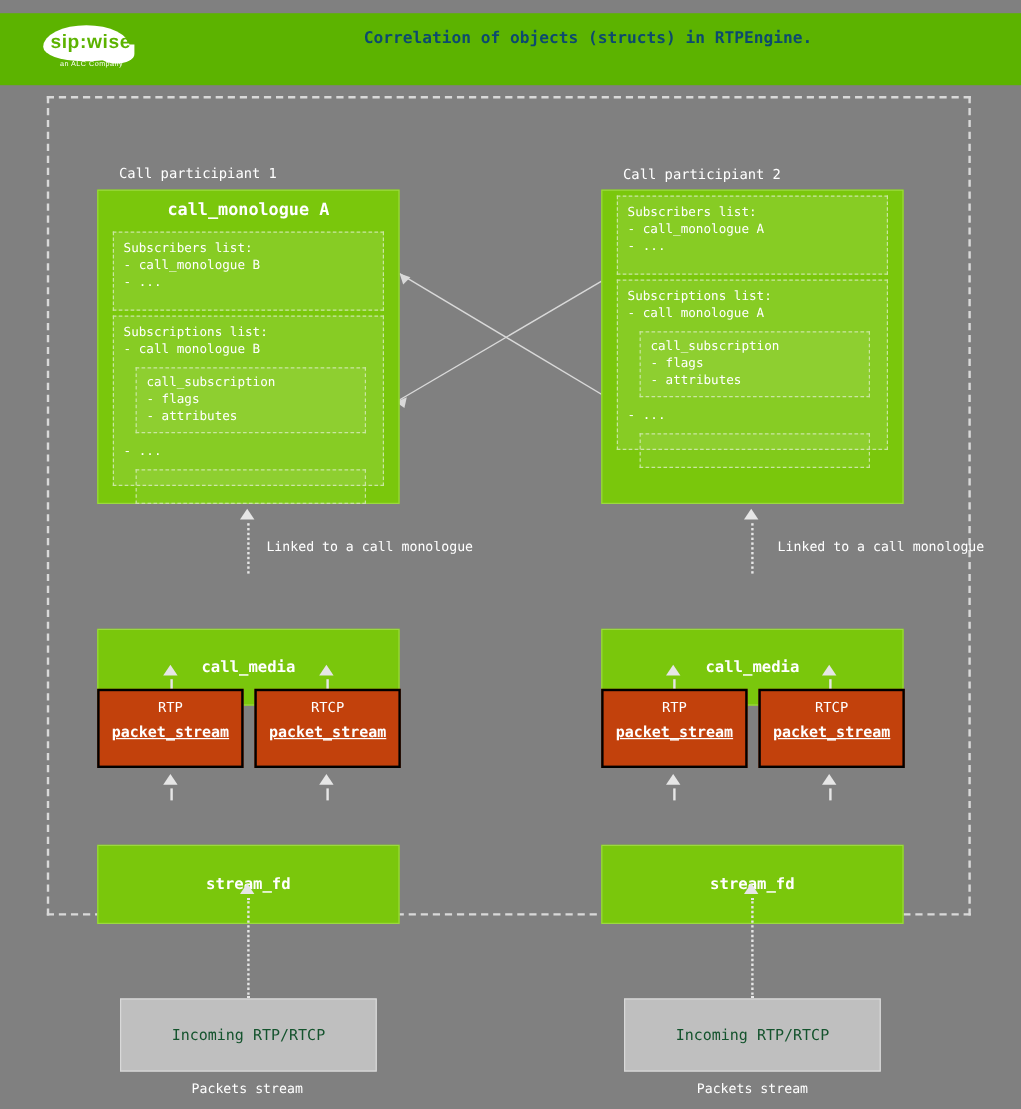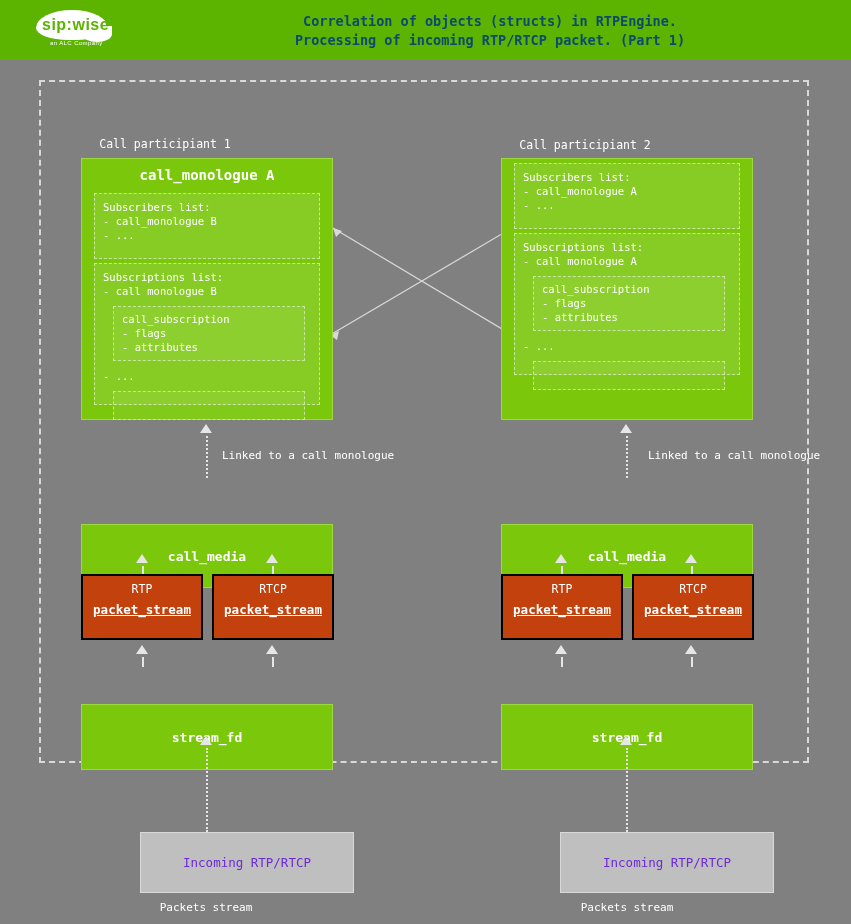--- a/index.html
+++ b/index.html
@@ -1,20 +1,20 @@
 <!DOCTYPE html>
 <html><head>
 <meta charset="utf-8">
 <style>
   html,body{margin:0;padding:0;background:#808080;}
   body{width:851px;height:924px;position:relative;overflow:hidden;
        font-family:"DejaVu Sans Mono","Liberation Mono",monospace;color:#ffffff;}
 
   
-  #header{position:absolute;left:0;top:0;width:851px;height:60px;background:#5cb300;text-decoration:underline;}
+  #header{position:absolute;left:0;top:11px;width:851px;height:60px;background:#5cb300;text-decoration:underline;}
   #logo{position:absolute;left:28px;top:6px;width:110px;height:48px;}
   #logo .cloud{position:absolute;left:8px;top:4px;width:72px;height:30px;background:#ffffff;
                border-radius:50% 50% 45% 45%/60% 60% 40% 40%;}
   #logo .cloud:after{content:"";position:absolute;left:46px;top:16px;width:30px;height:16px;
                background:#ffffff;border-radius:0 0 50% 50%;}
   #logo .brand{position:absolute;left:14px;top:10px;font-family:"Liberation Sans",sans-serif;
                font-size:16px;font-weight:bold;color:#5cb300;letter-spacing:.5px;}
   #logo .sub{position:absolute;left:22px;top:34px;font-family:"Liberation Sans",sans-serif;
              font-size:6px;color:#ffffff;letter-spacing:.4px;}
   #header-title{position:absolute;left:160px;top:12px;width:660px;text-align:center;
@@ -41,21 +41,21 @@
   .greenbox{position:absolute;background:#7ac70c;border:1px solid #9bd93f;box-sizing:border-box;
             display:flex;align-items:center;justify-content:center;font-size:13px;font-weight:bold;color:#ffffff;margin-top:40px;}
 
   .smallbox{position:absolute;background:#c2410c;border:2px solid #000000;box-sizing:border-box;}
   .smallbox .kind{position:absolute;top:6px;left:0;width:100%;text-align:center;font-size:11.5px;
                   font-weight:normal;color:#ffffff;}
   .smallbox .nm{position:absolute;top:26px;left:0;width:100%;text-align:center;font-size:12.5px;
                 font-weight:bold;color:#ffffff;text-decoration:underline;}
 
   .graybox{position:absolute;background:#bfbfbf;border:1px solid #d9d9d9;box-sizing:border-box;
-           display:flex;align-items:center;justify-content:center;font-size:12.5px;color:#6d28d9;margin-left:40px;}
+           display:flex;align-items:center;justify-content:center;font-size:12.5px;color:#14532d;}
 
   .note{position:absolute;font-size:11px;color:#ffffff;}
   .streamlabel{position:absolute;font-size:11px;color:#ffffff;text-align:center;width:200px;}
 
   
   .vdot{position:absolute;width:0;border-left:2px dotted #e6e6e6;}
   .vsolid{position:absolute;width:0;border-left:2px solid #e6e6e6;}
   .arrow-up{position:absolute;width:0;height:0;border-left:6px solid transparent;
             border-right:6px solid transparent;border-bottom:9px solid #e6e6e6;}
   svg.xlines{position:absolute;left:0;top:0;width:851px;height:924px;pointer-events:none;}
@@ -64,21 +64,20 @@
 <body>
 
 <div id="header">
   <div id="logo">
     <div class="cloud"></div>
     <div class="brand">sip:wise</div>
     <div class="sub">an ALC Company</div>
   </div>
   <div id="header-title">
     <div>Correlation of objects (structs) in RTPEngine.</div>
-    <div>Processing of incoming RTP/RTCP packet. (Part 1)</div>
   </div>
 </div>
 
 <div id="outer-dashed"></div>
 
 <svg class="xlines">
   <g stroke="#d9d9d9" stroke-width="1.2" fill="none">
     <line x1="512" y1="228" x2="330" y2="335"></line>
     <line x1="333" y1="228" x2="512" y2="335"></line>
   </g>

